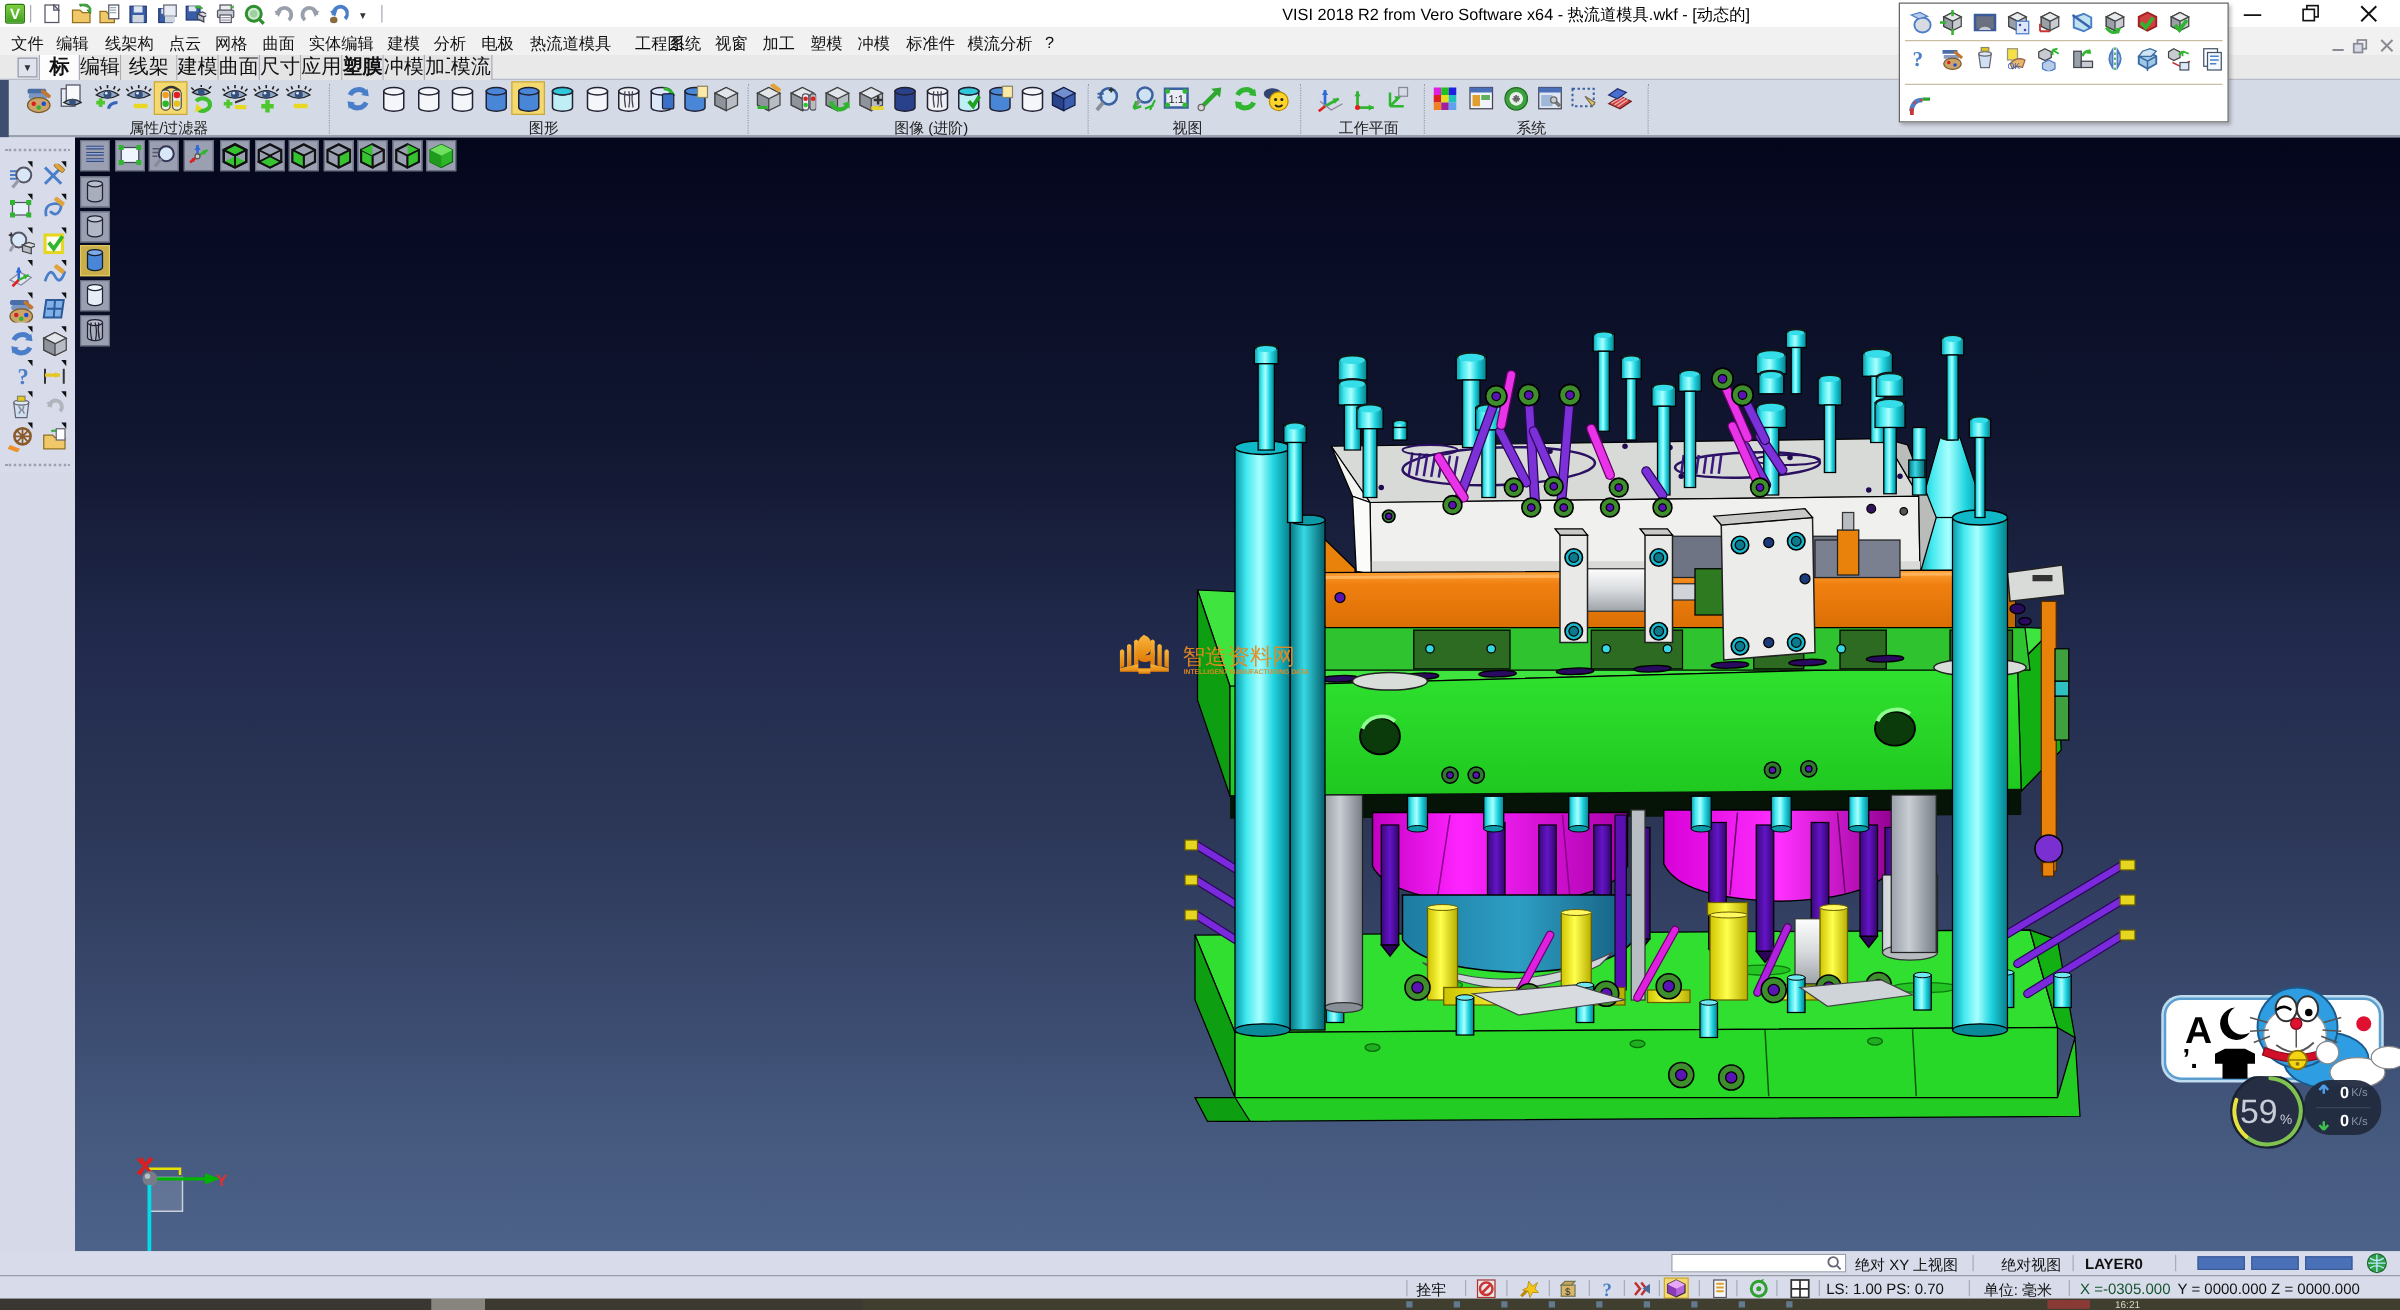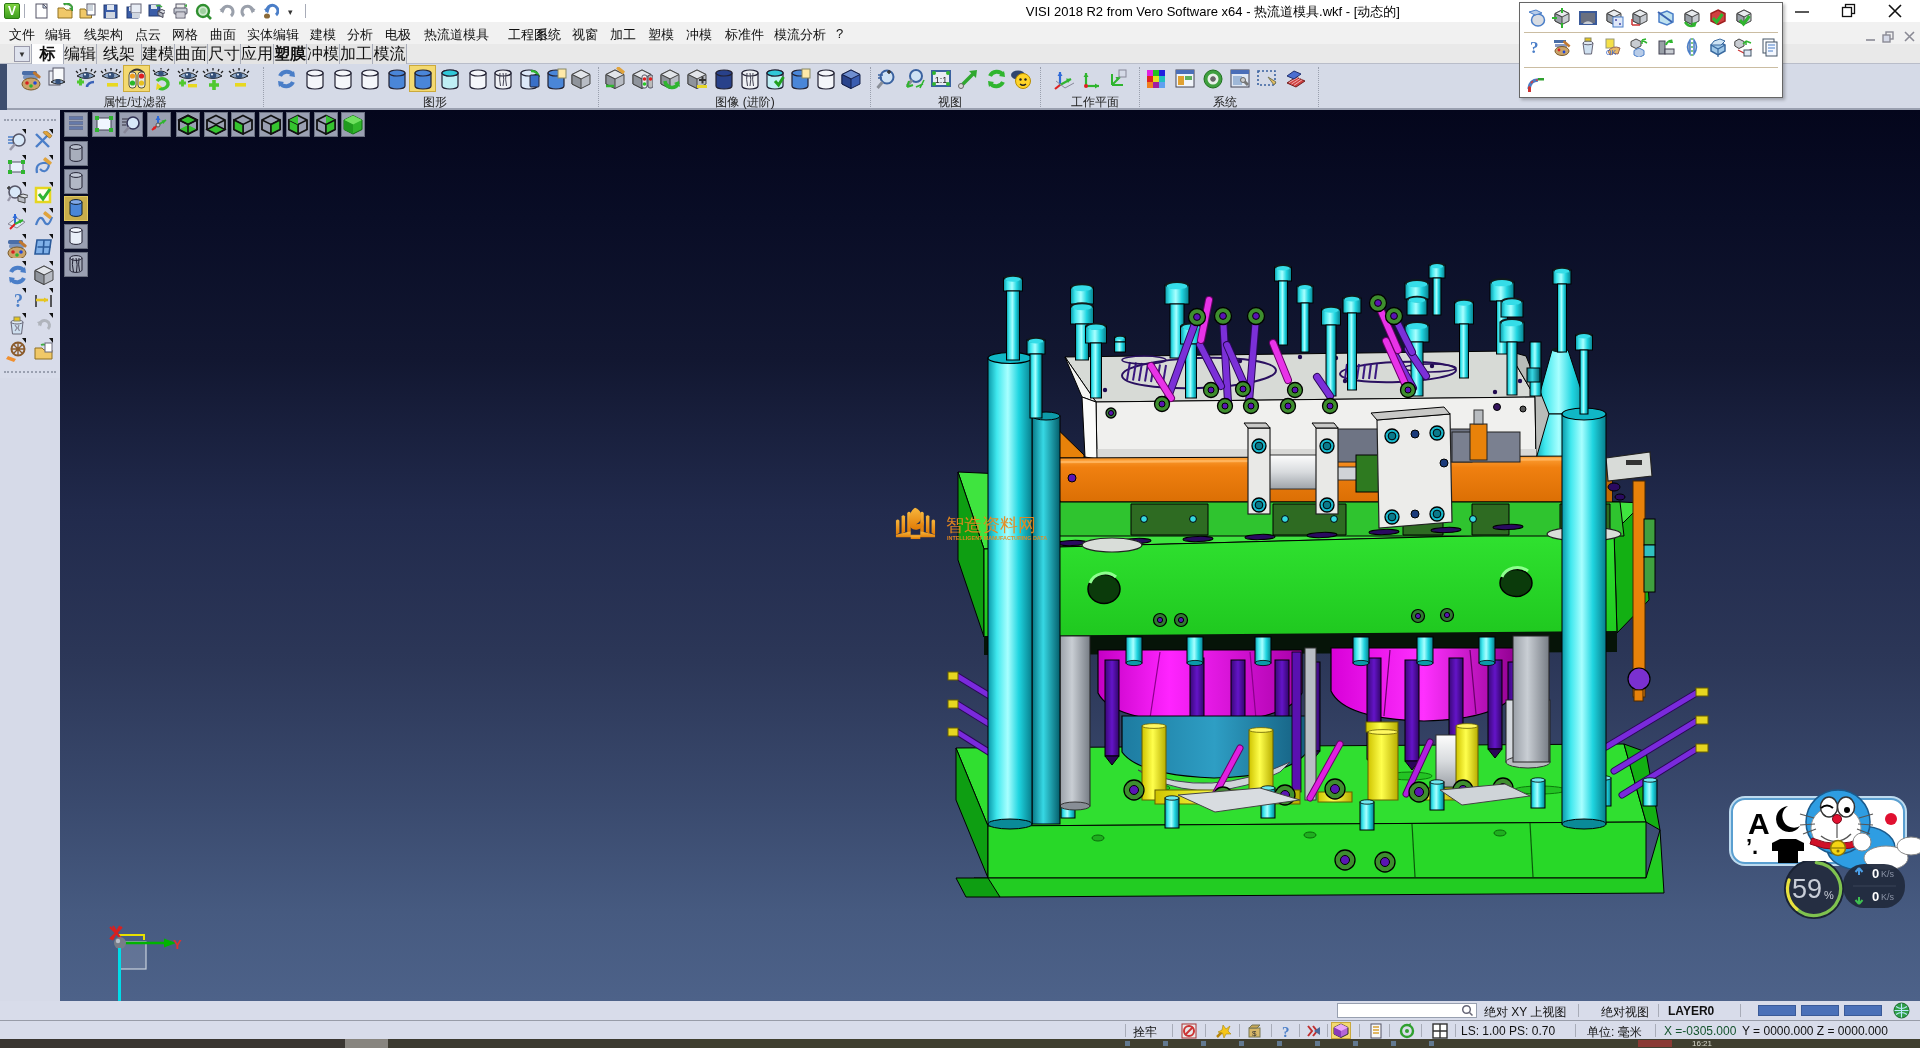--- a/index.html
+++ b/index.html
@@ -122,21 +122,21 @@
     <div class="tab" style="left:31px;width:33px;background:#fdfdfd;font-weight:bold;border-left:1px solid #a9adb9;">标准</div>
     <div class="tab" style="left:64px;width:33px;">编辑</div>
     <div class="tab" style="left:97px;width:45px;">线架构</div>
     <div class="tab" style="left:142px;width:33px;">建模</div>
     <div class="tab" style="left:175px;width:33px;">曲面</div>
     <div class="tab" style="left:208px;width:33px;">尺寸</div>
     <div class="tab" style="left:241px;width:33px;">应用</div>
     <div class="tab" style="left:274px;width:33px;font-weight:bold;">塑膜</div>
     <div class="tab" style="left:307px;width:33px;">冲模</div>
     <div class="tab" style="left:340px;width:33px;">加工</div>
-    <div class="tab" style="left:373px;width:34px;font-family:Liberation Serif, serif;">模流</div>
+    <div class="tab" style="left:360px;width:34px;font-family:Liberation Serif, serif;">模流</div>
   </div>
 <div id="ribbon" class="abs"></div>
 <div class="abs" style="left:0;top:64px;width:7px;height:46px;background:#3e4e6e"></div>
 <svg class="abs" style="left:20px;top:67px" width="22" height="24" viewBox="0 0 22 24">
     <rect x="2" y="4" width="15" height="4" rx="1.5" fill="#4a6ea8"></rect>
     <rect x="3" y="8" width="15" height="4" rx="1.5" fill="#7a95c0"></rect>
     <ellipse cx="11" cy="17" rx="9" ry="6" fill="#caa46a" stroke="#7a5a28"></ellipse>
     <circle cx="7" cy="16" r="1.8" fill="#d82020"></circle>
     <circle cx="11" cy="19" r="1.8" fill="#2fb52f"></circle>
     <circle cx="15" cy="16" r="1.8" fill="#2048d8"></circle>

